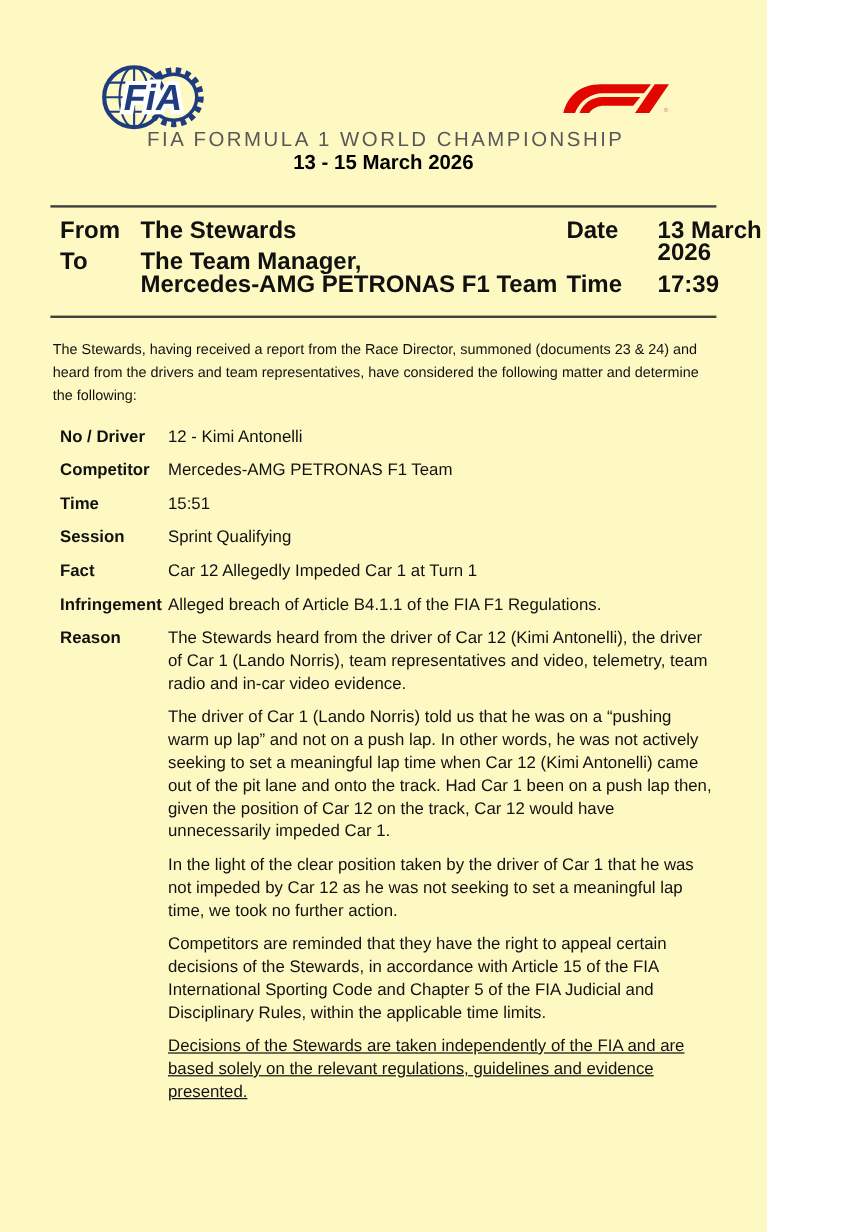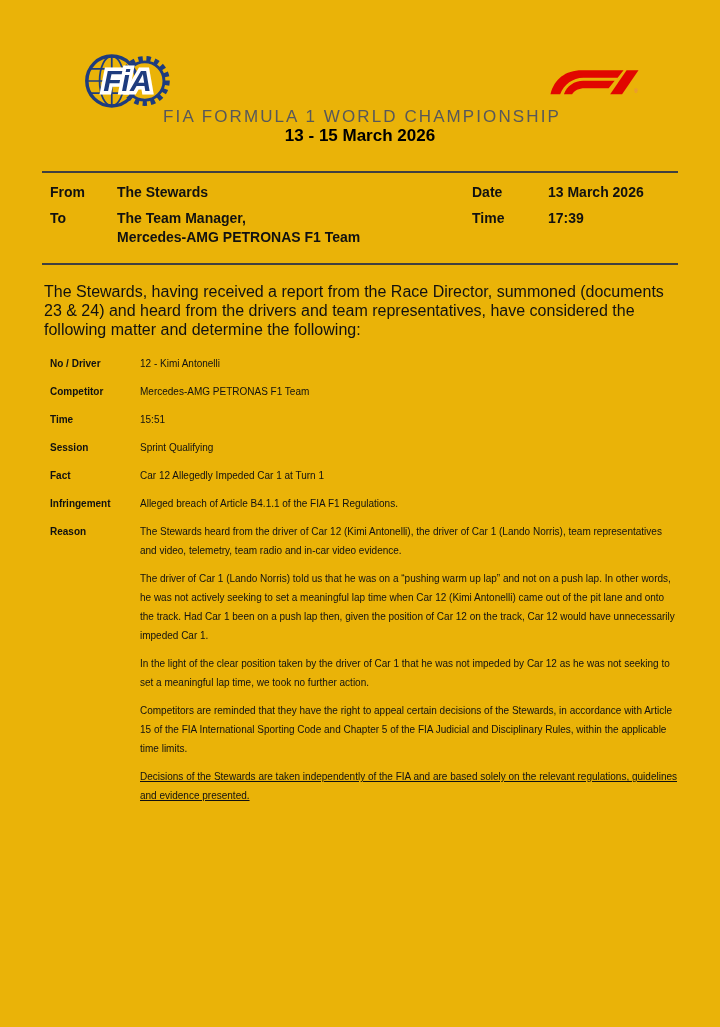--- a/index.html
+++ b/index.html
@@ -1,19 +1,19 @@
 <!DOCTYPE html>
 <html><head>
 <meta charset="utf-8">
 <style>
   html, body { margin:0; padding:0; background:#ffffff; }
   .page {
     position:relative;
-    width:720px; height:1027px;
-    background:#eab308;
+    width:639px; height:1027px;
+    background:#fef9c3;
     font-family:"Liberation Sans", sans-serif;
     color:#111;
     overflow:hidden;
   }
 
   
   .logo-row {
     position:relative;
     margin:52px 80px 0 84px;
     height:58px;
@@ -46,37 +46,37 @@
   }
   .event-dates { margin:1px 0 0; font-size:17px; font-weight:bold; color:#000; }
 
   
   .meta {
     margin:25px 42px 0;
     border-top:2px solid #404040;
     border-bottom:2px solid #404040;
     padding:10px 0 9px;
     display:flex;
-    font-size:14px;
+    font-size:20px;
     line-height:19px;
   }
   .meta-left  { width:430px; flex:none; }
   .meta-right { width:206px; flex:none; }
   .meta-row { display:flex; margin-bottom:7px; }
   .meta-left .meta-label  { flex:none; width:67px; padding-left:8px; font-weight:bold; }
   .meta-right .meta-label { flex:none; width:76px; font-weight:bold; }
   .meta-value { flex:1;font-weight:bold; }
 
   
   .intro {
     margin:17px 42px 3px 44px;
-    font-size:16px;
+    font-size:12px;
     line-height:19px;
   }
-  .fields { margin:15px 42px 0; font-size:10px; line-height:19px; }
+  .fields { margin:15px 42px 0; font-size:14px; line-height:19px; }
   .frow { display:flex; margin-top:9px; }
   .flabel { flex:none; width:90px; padding-left:8px; font-weight:bold; }
   .fvalue { flex:1; }
   .reason-paras p { margin:0 0 9px; }
   .reason-paras p:last-child { margin-bottom:8px;text-decoration:underline; }
 </style>
 </head>
 <body>
 
 <div class="page">

